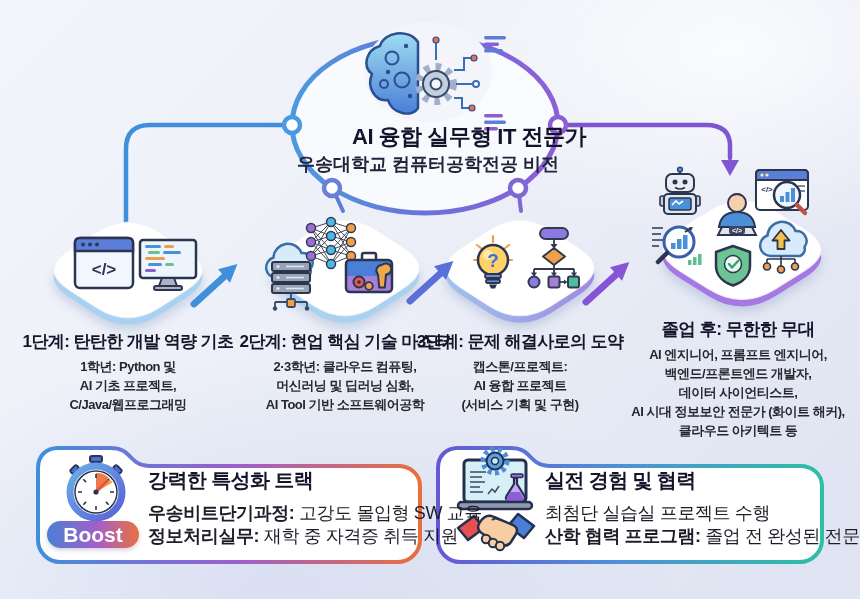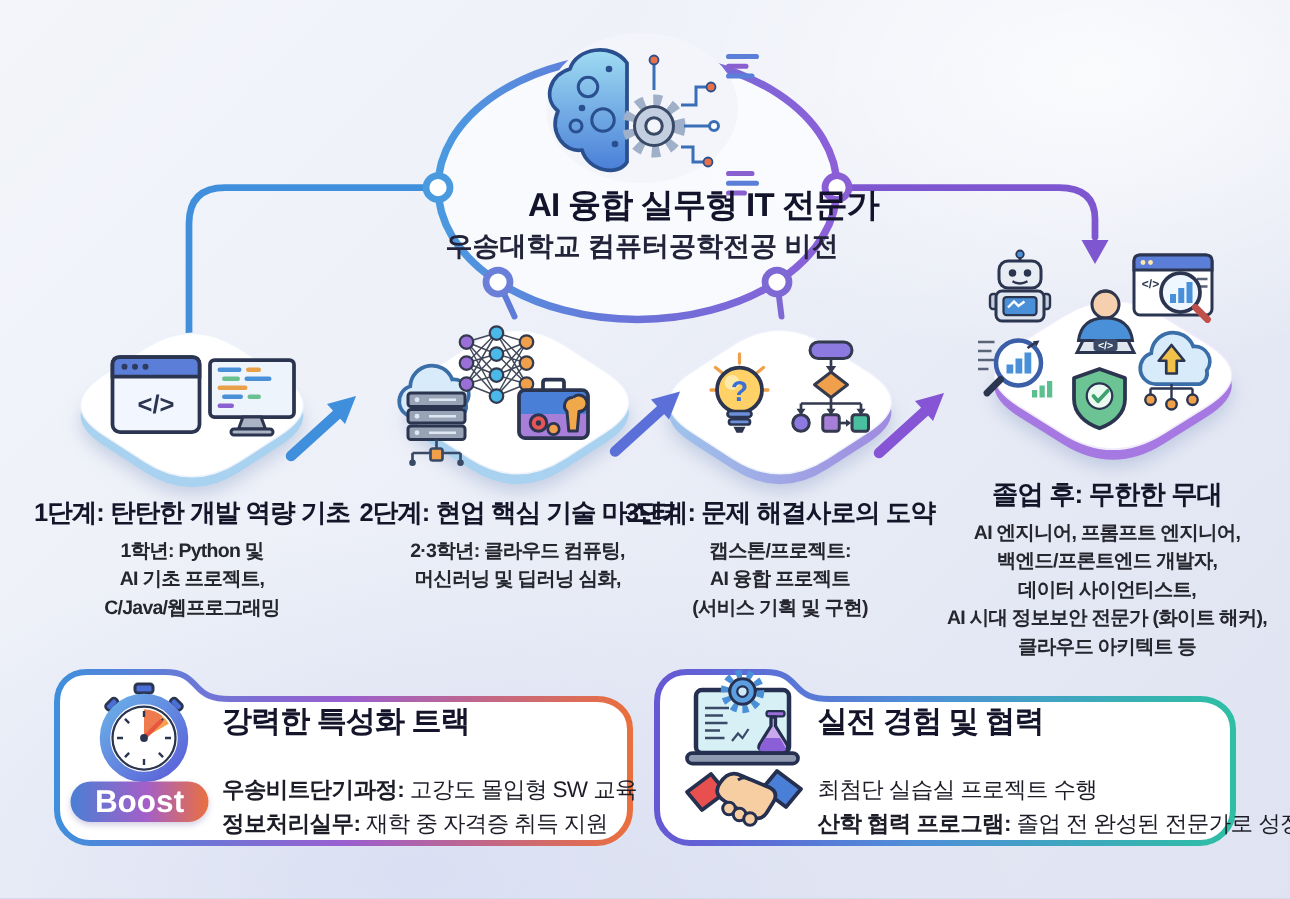--- a/index.html
+++ b/index.html
@@ -18,21 +18,21 @@
   .hero-sub{left:270px;top:152px;width:316px;text-align:center;font-size:18px;font-weight:700;color:#23233a;}
   .stage{position:absolute;text-align:center;}
   .stage-title{font-size:17px;font-weight:800;letter-spacing:-0.6px;color:#15152a;margin-bottom:4px;white-space:nowrap;}
   .stage-line{font-size:13px;font-weight:600;letter-spacing:-0.5px;line-height:19px;color:#26262e;white-space:nowrap;}
   #stage1{left:8px;top:330px;width:240px;}
   #stage2{left:225px;top:330px;width:240px;}
   #stage3{left:400px;top:330px;width:240px;}
   #stage4{left:608px;top:317px;width:260px;}
   #stage4 .stage-title{font-size:17.5px;}
   .box-title{position:absolute;font-size:20px;font-weight:800;letter-spacing:-0.6px;color:#14142a;white-space:nowrap;}
-  .box-line{position:absolute;font-size:15px;letter-spacing:-0.4px;color:#1d1d28;white-space:nowrap;font-weight:500;margin-top:16px;}
+  .box-line{position:absolute;font-size:18px;letter-spacing:-0.4px;color:#1d1d28;white-space:nowrap;font-weight:500;}
   .box-line .b{font-weight:800;}
   .badge{
     position:absolute;left:47px;top:521px;width:92px;height:27px;border-radius:14px;
     background:linear-gradient(90deg,#4a7fd4 0%,#a45fc8 55%,#ea7040 100%);
     color:#fff;font-size:21px;font-weight:800;display:flex;align-items:center;justify-content:center;
     box-shadow:0 2px 4px rgba(80,60,140,.25);
   }
 </style>
 </head>
 <body>
@@ -362,20 +362,21 @@
   <div class="stage" id="stage1">
     <div class="stage-title">1단계: 탄탄한 개발 역량 기초</div>
     <div class="stage-line">1학년: Python 및</div>
     <div class="stage-line">AI 기초 프로젝트,</div>
     <div class="stage-line">C/Java/웹프로그래밍</div>
   </div>
   <div class="stage" id="stage2">
     <div class="stage-title">2단계: 현업 핵심 기술 마스터</div>
     <div class="stage-line">2·3학년: 클라우드 컴퓨팅,</div>
     <div class="stage-line">머신러닝 및 딥러닝 심화,</div>
+    <div class="stage-line">AI Tool 기반 소프트웨어공학</div>
   </div>
   <div class="stage" id="stage3">
     <div class="stage-title">3단계: 문제 해결사로의 도약</div>
     <div class="stage-line">캡스톤/프로젝트:</div>
     <div class="stage-line">AI 융합 프로젝트</div>
     <div class="stage-line">(서비스 기획 및 구현)</div>
   </div>
   <div class="stage" id="stage4">
     <div class="stage-title">졸업 후: 무한한 무대</div>
     <div class="stage-line">AI 엔지니어, 프롬프트 엔지니어,</div>

